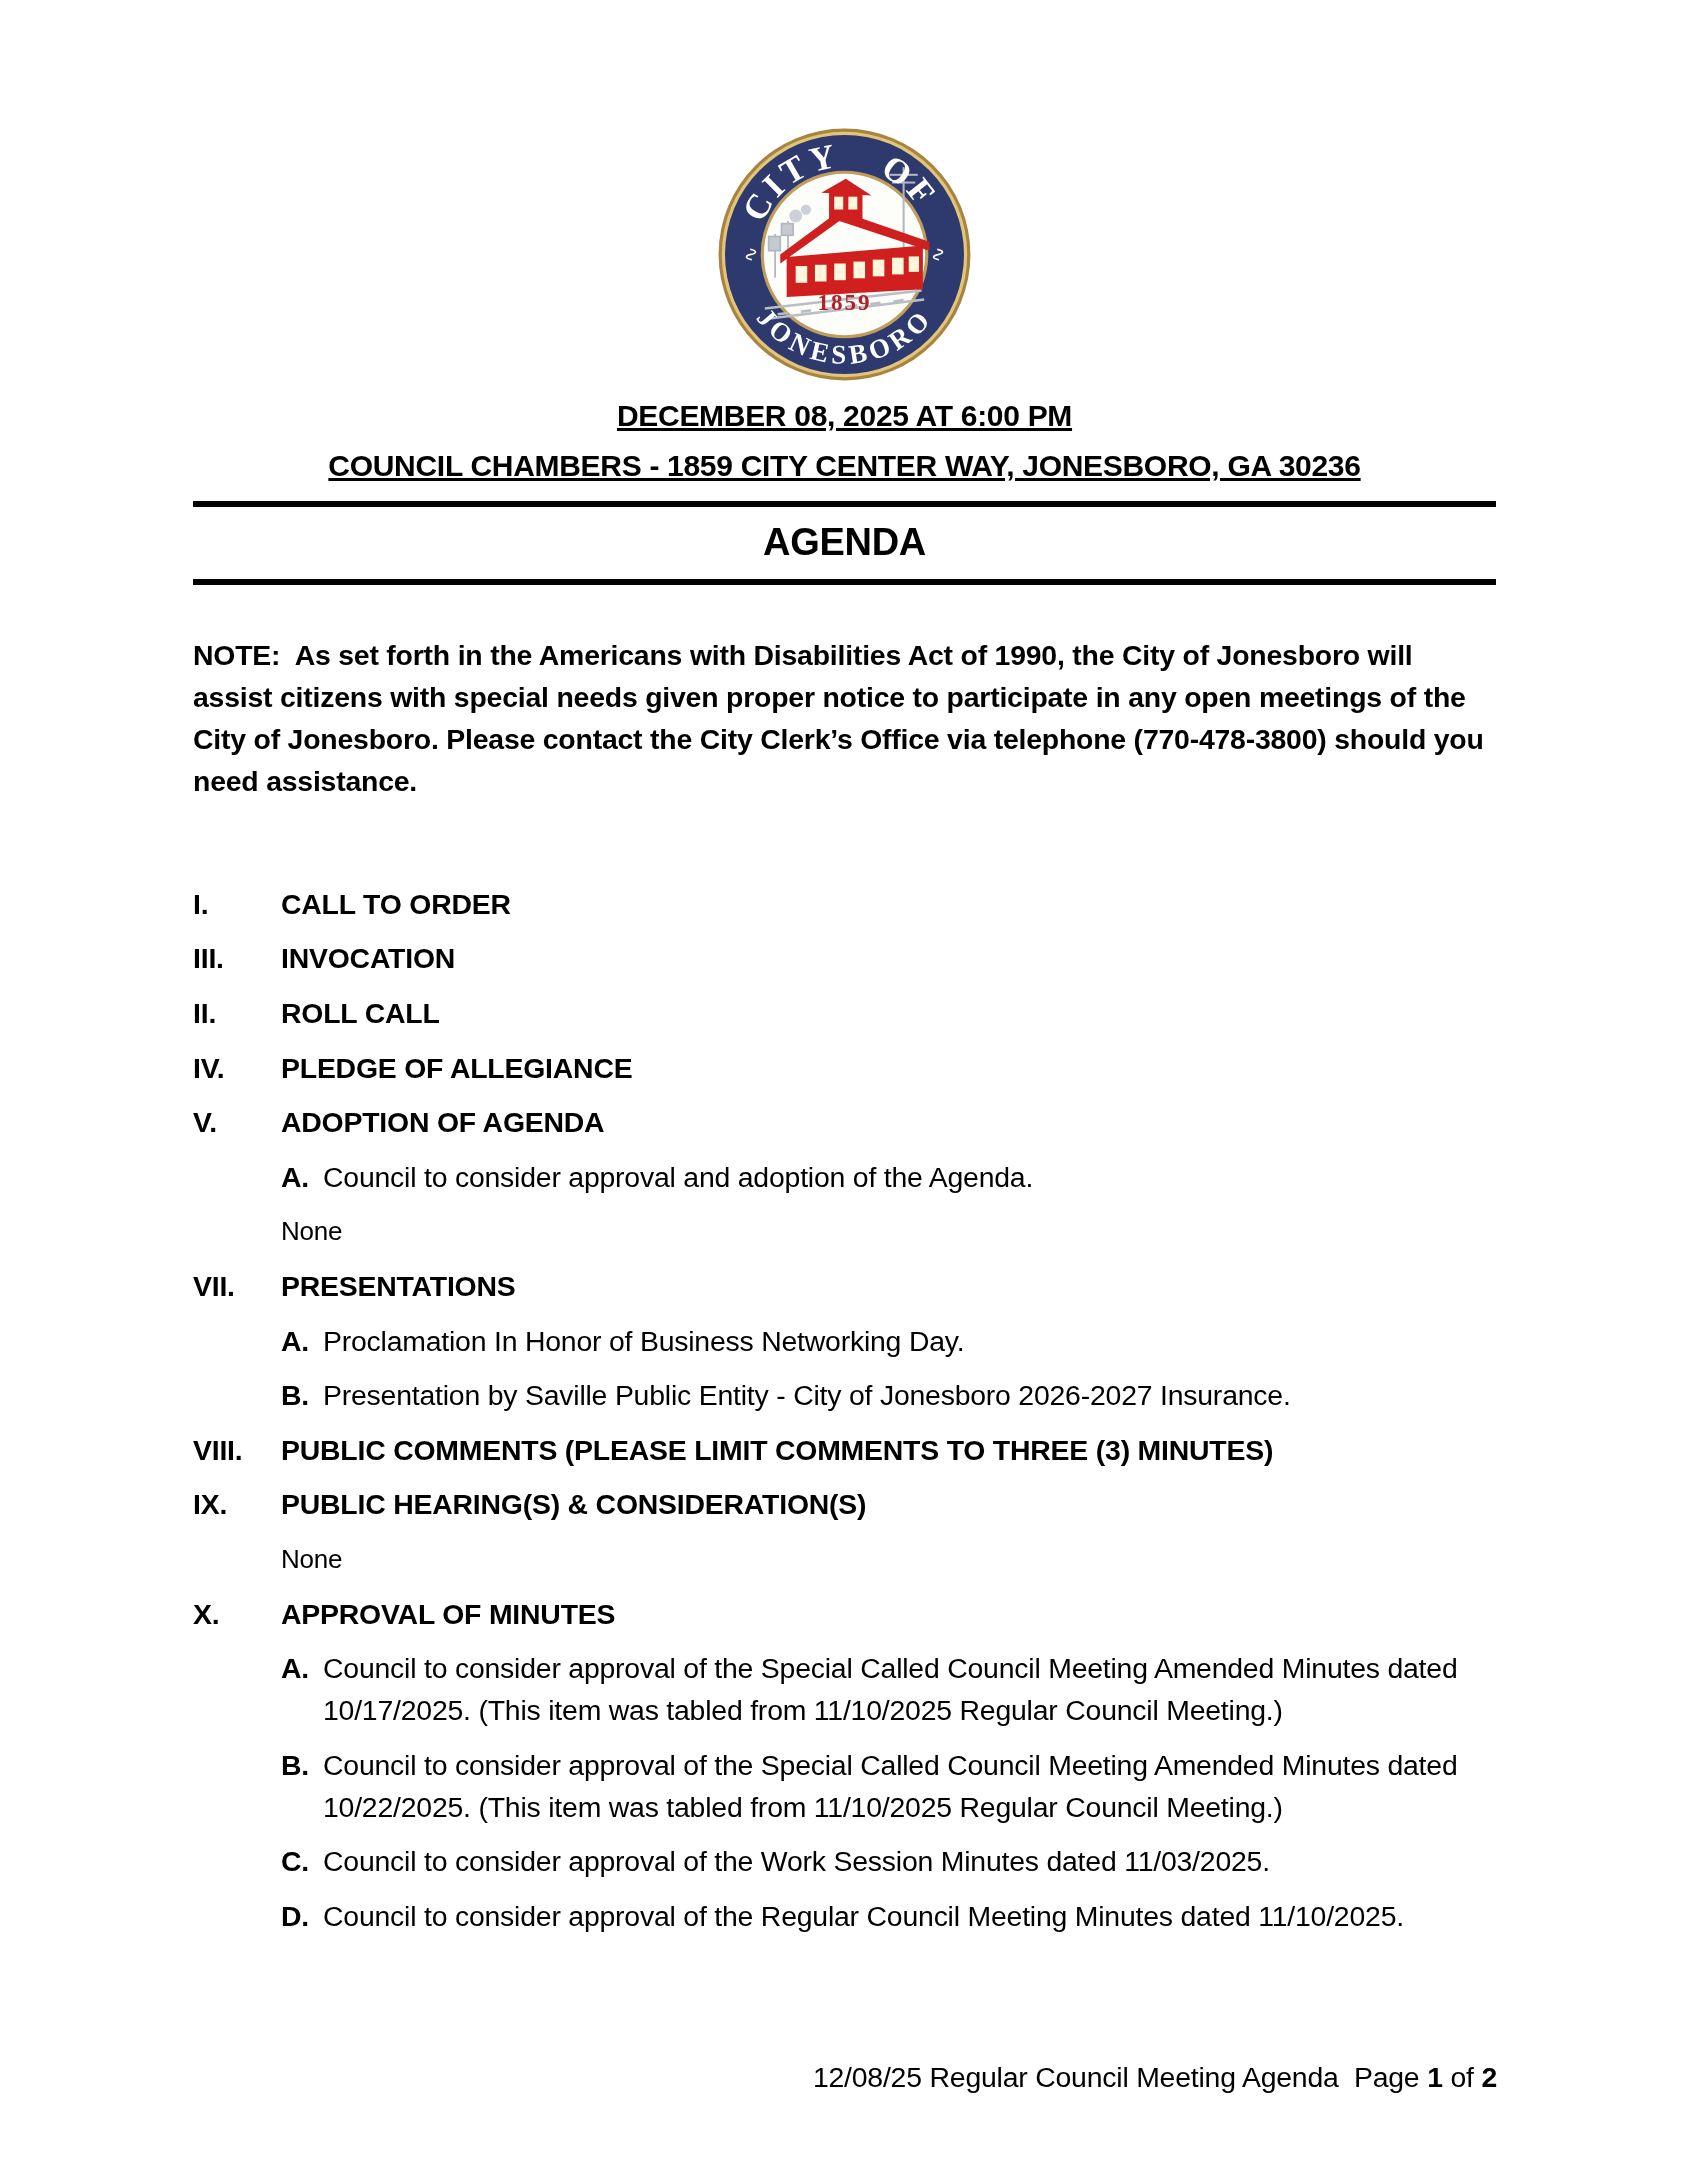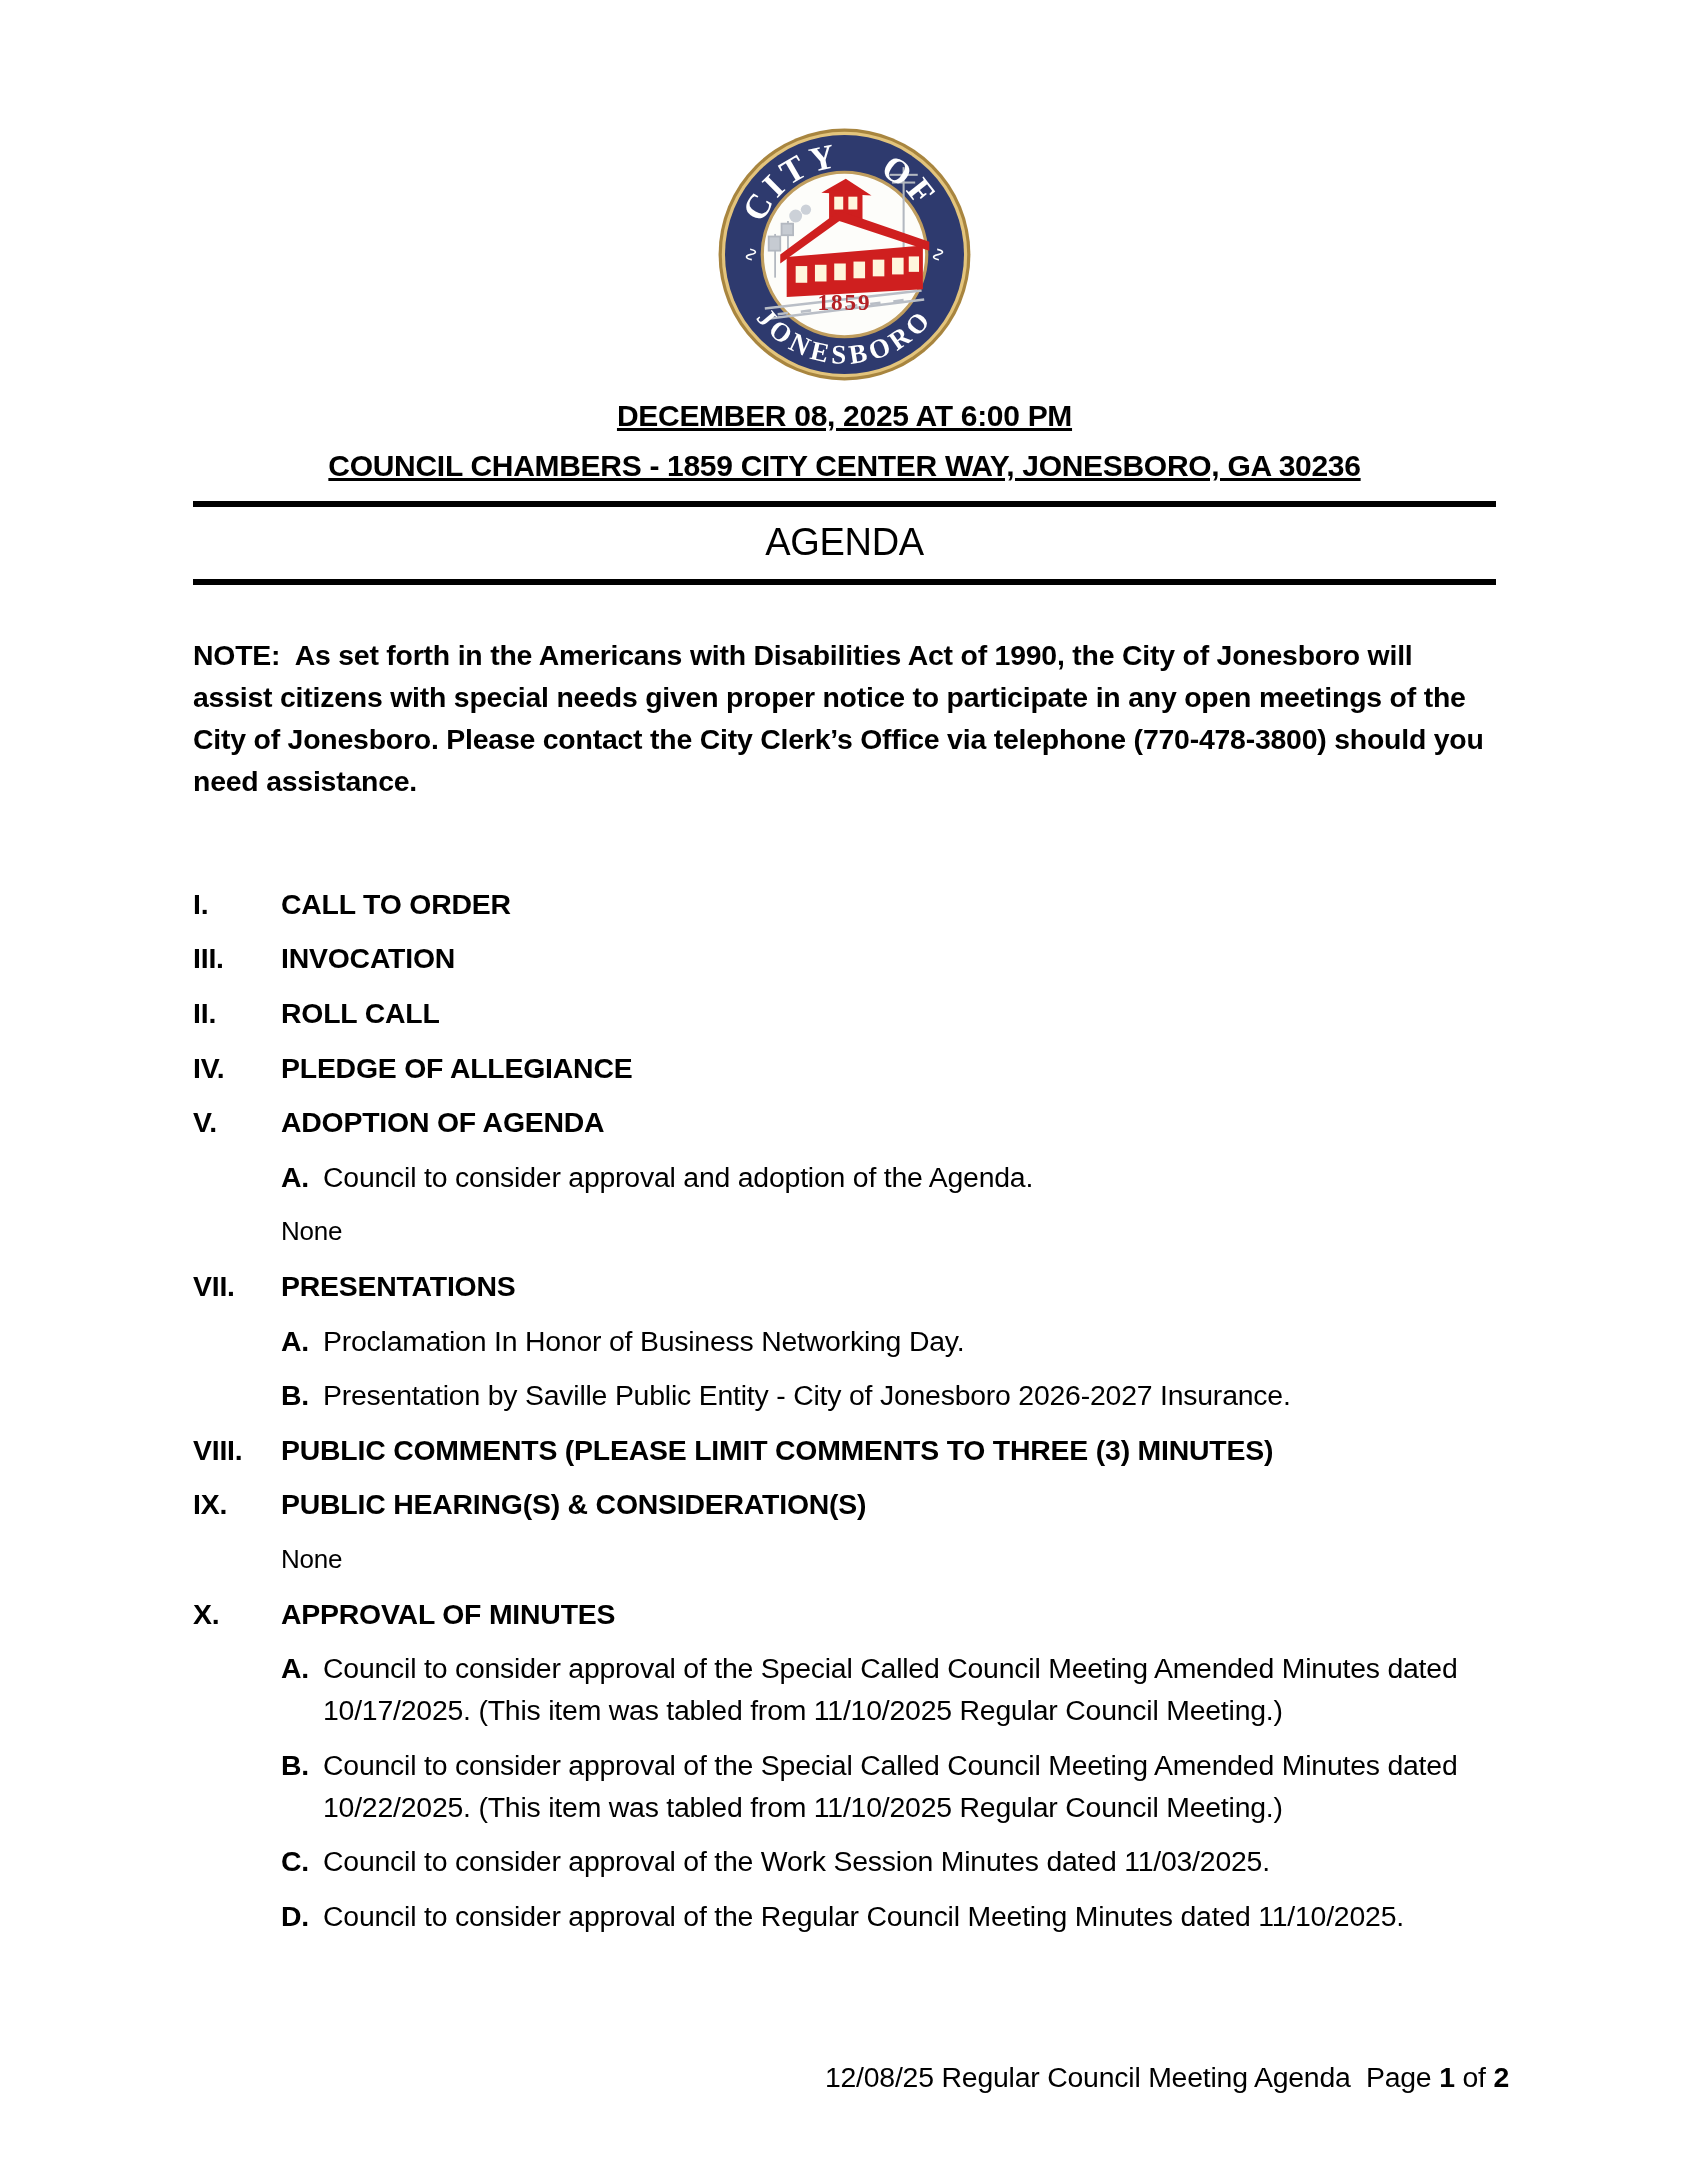--- a/index.html
+++ b/index.html
@@ -18,21 +18,21 @@
   .doc-title{
     text-align:center;font-weight:bold;font-size:38px;line-height:46px;
     margin-top:22.5px;letter-spacing:-0.3px;
   }
   .doc-sub{
     text-align:center;font-weight:bold;font-size:30px;line-height:38px;
     margin-top:12px;letter-spacing:-0.3px;text-decoration:underline;
   }
   .rule{height:6px;background:#000;margin-top:16px;}
   .agenda-title{
-    text-align:center;font-weight:normal;font-size:38px;line-height:44px;
+    text-align:center;font-weight:bold;font-size:38px;line-height:44px;
     margin:13.2px 0 14.6px 0;letter-spacing:-0.3px;
   }
   .note{
     font-weight:bold;font-size:28.4px;line-height:42px;
     margin:49px 0 16px 0;white-space:pre-wrap;letter-spacing:-0.2px;
   }
   .agenda-list{margin-top:81px;}
   .section-row{
     display:grid;grid-template-columns:88px 1fr;
     font-weight:bold;font-size:28.4px;line-height:42px;
@@ -43,21 +43,21 @@
     font-size:28.4px;line-height:42px;
     margin:0 0 12.6px 88px;letter-spacing:-0.2px;
   }
   .sub-label{font-weight:bold;}
   .none-row{
     font-size:26px;line-height:42px;
     margin:0 0 12.6px 88px;letter-spacing:-0.2px;
   }
   .em{}
   .footer{
-    position:absolute;top:2059px;right:178px;
+    position:absolute;top:2059px;right:190px;
     font-size:28.4px;line-height:37px;white-space:pre;letter-spacing:-0.2px;
   }
   .footer b{font-weight:bold;}
 </style>
 </head>
 <body>
 
 <div class="page">
   <div class="content">
 

